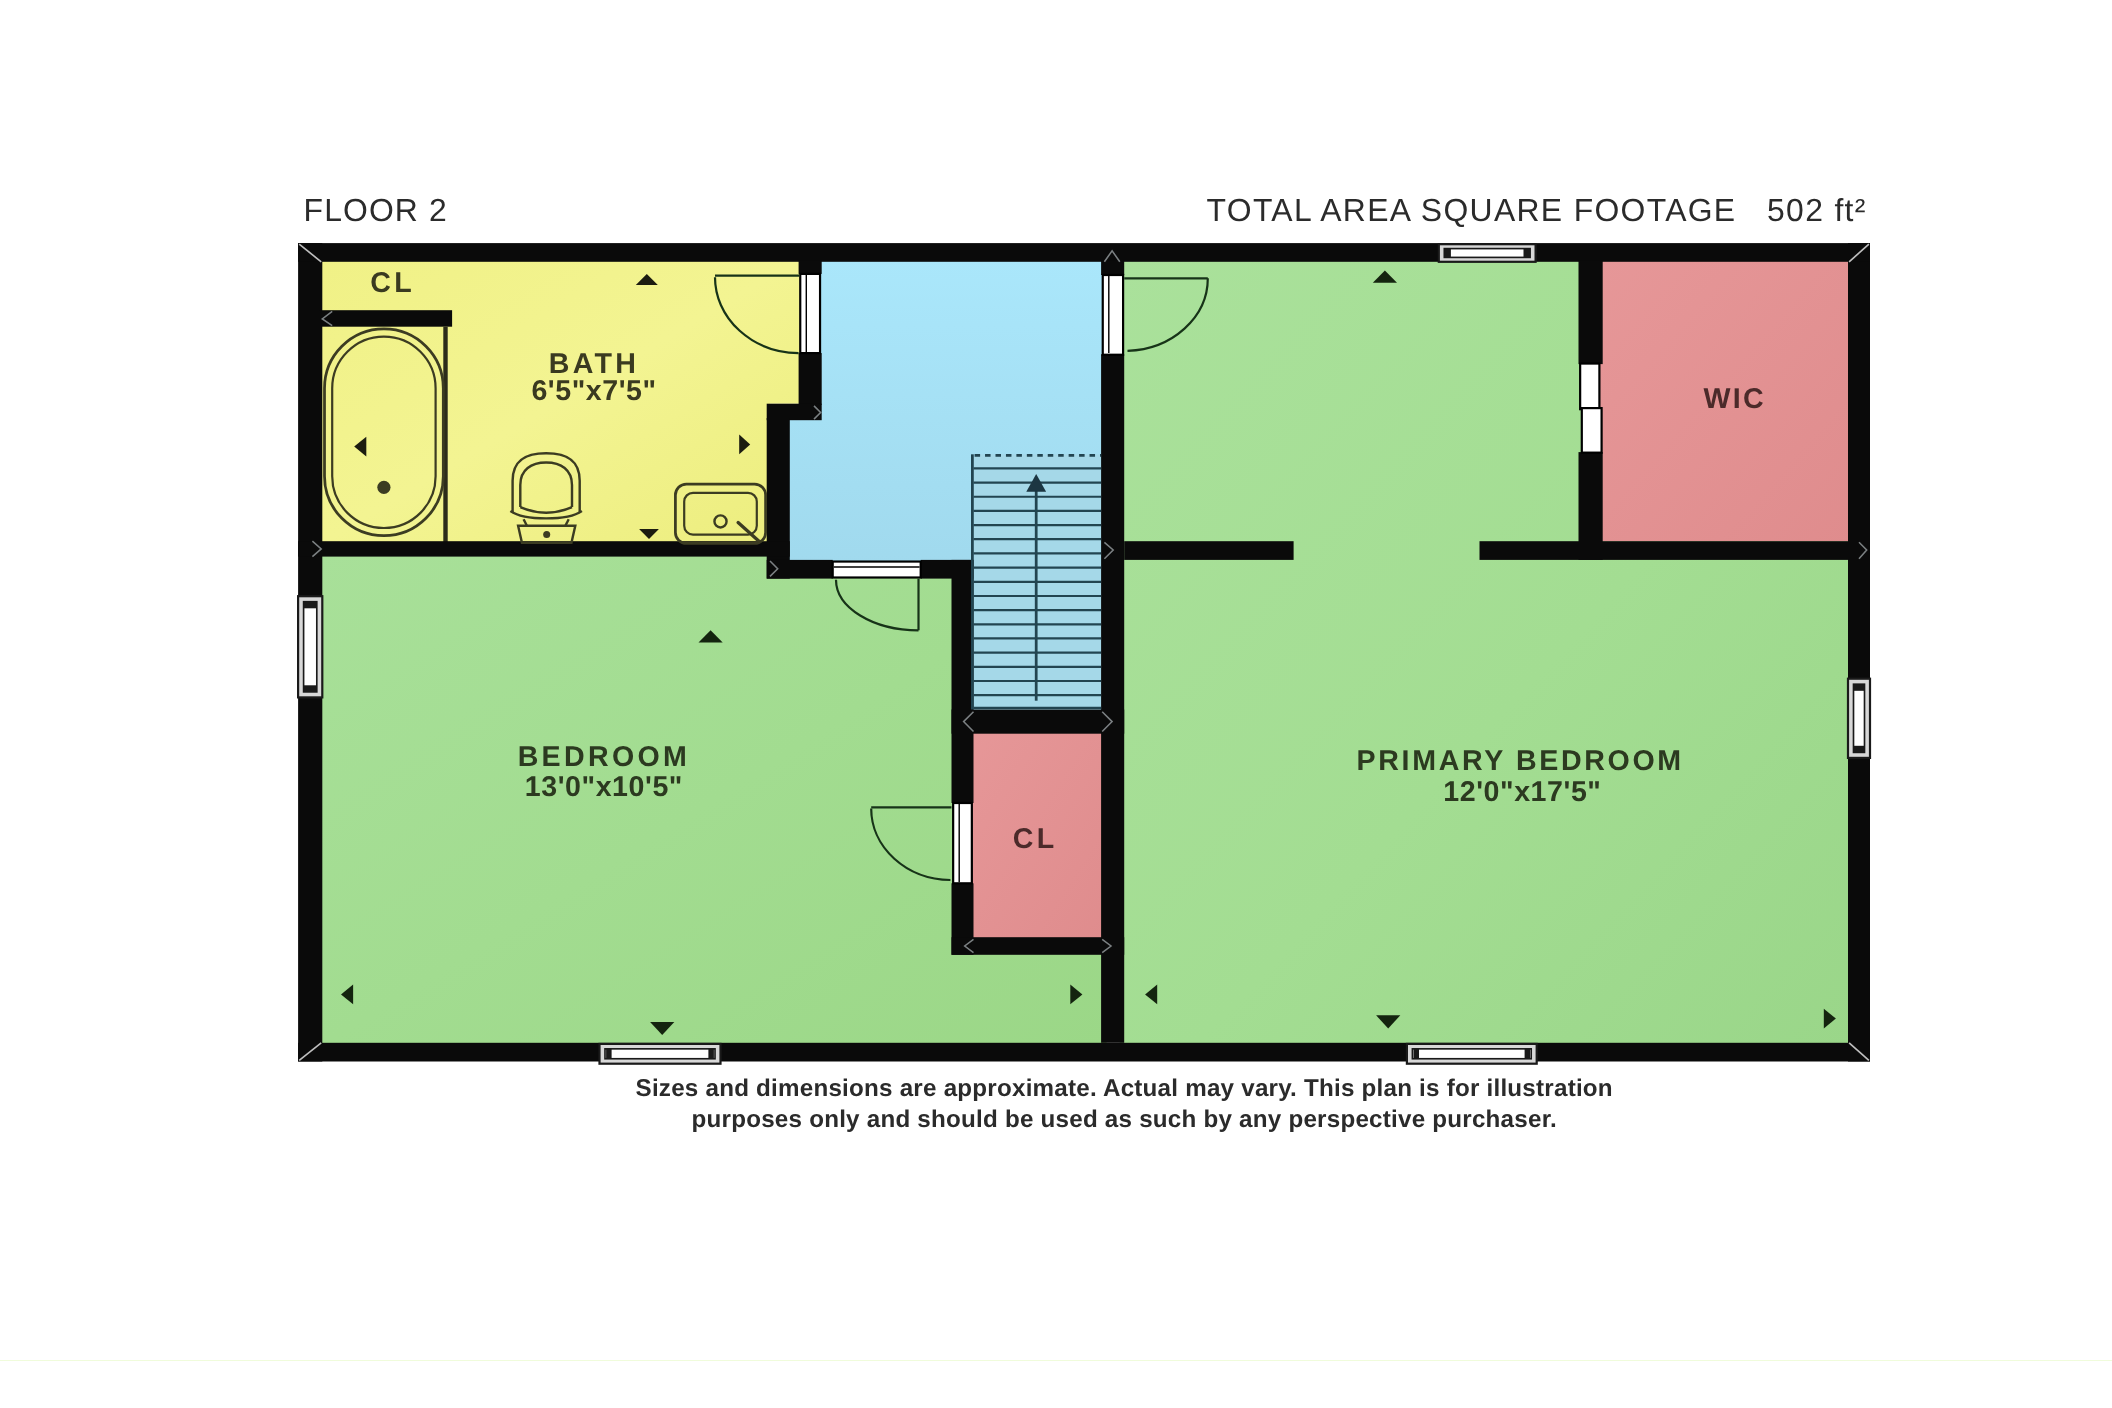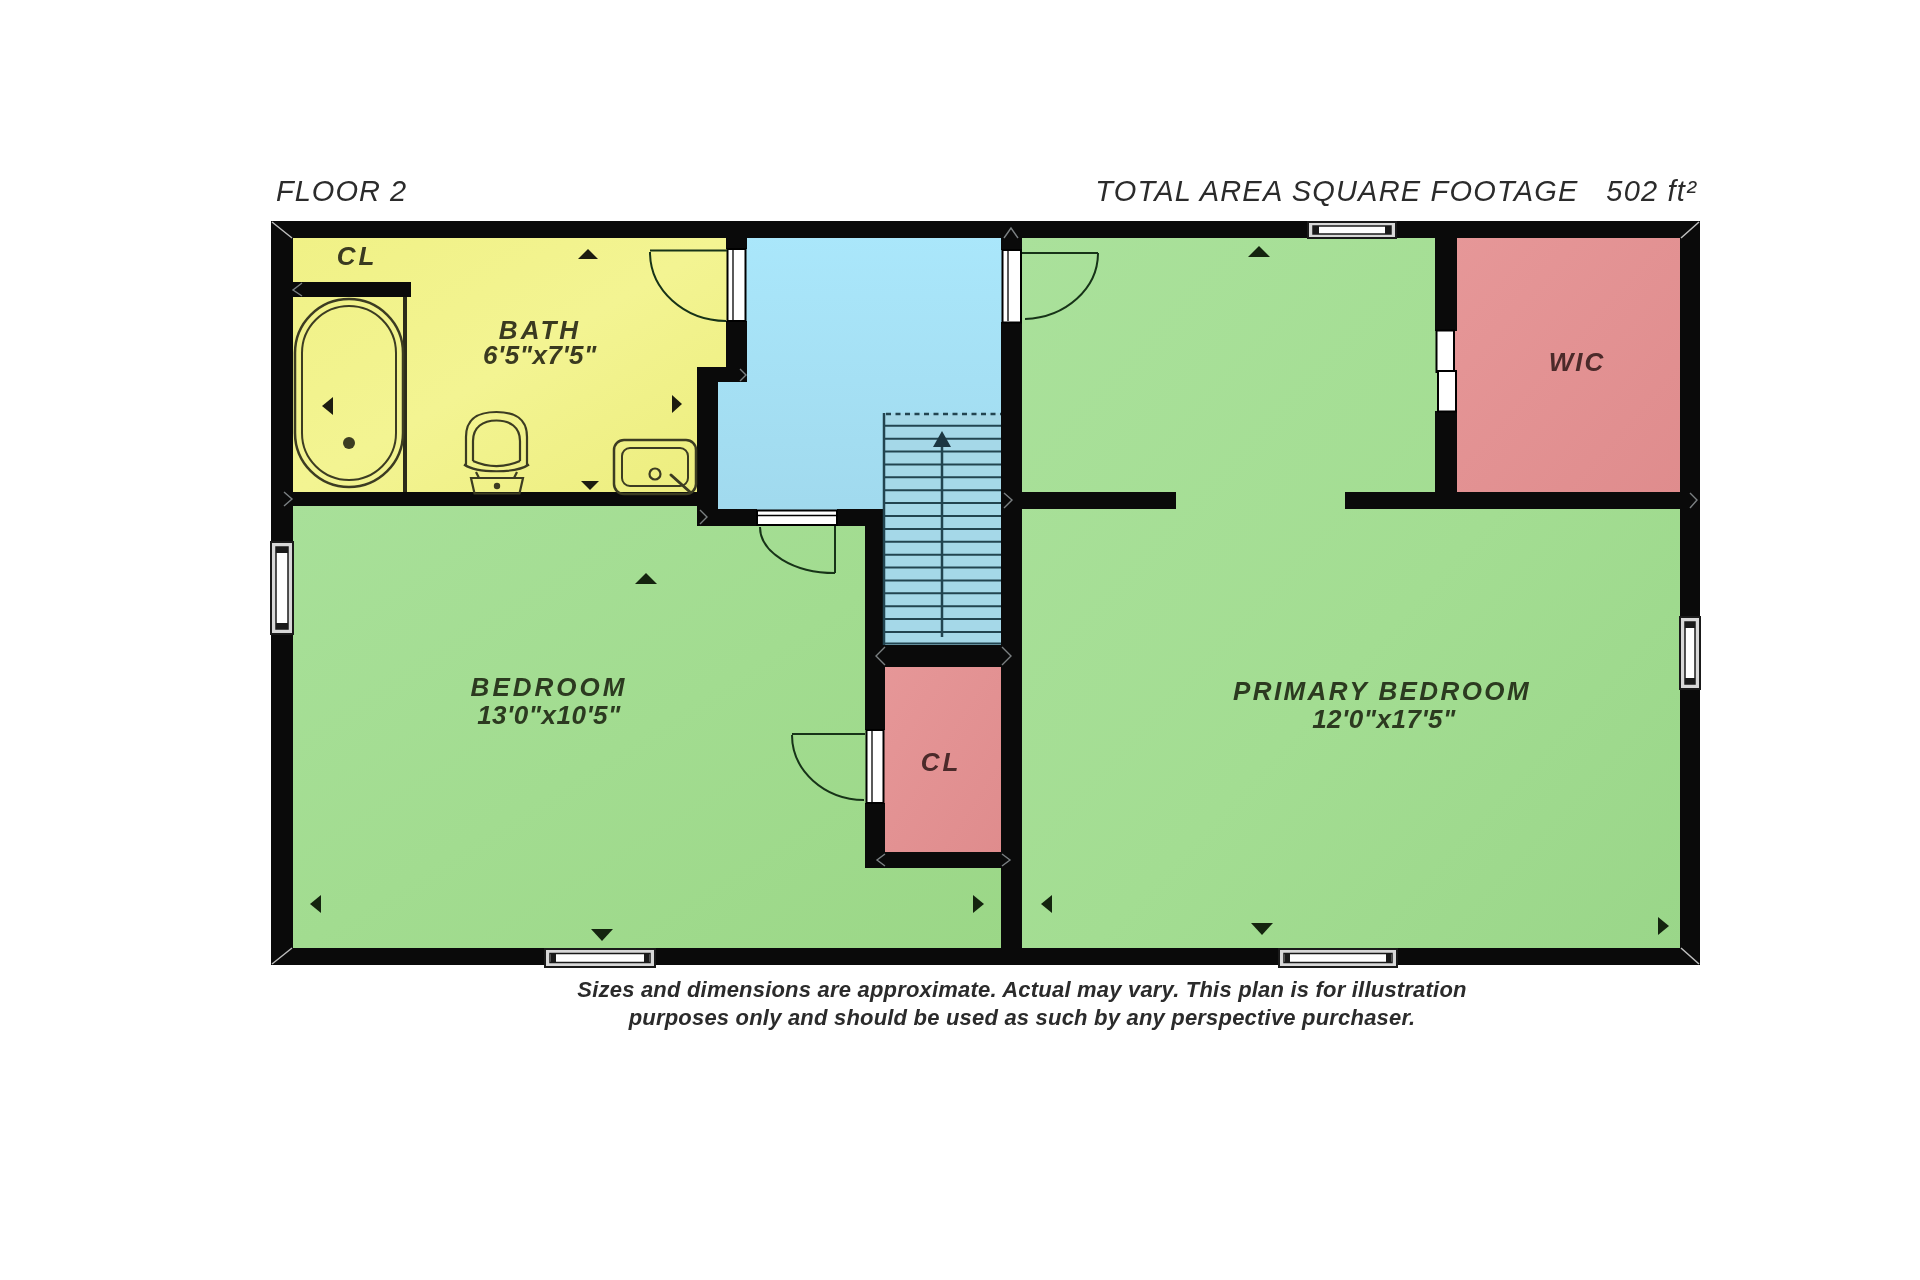--- a/index.html
+++ b/index.html
@@ -1,16 +1,16 @@
 <!DOCTYPE html>
 <html><head>
 <meta charset="utf-8">
 <style>
   html,body{margin:0;padding:0;background:#ffffff;}
-  .page{width:1920px;height:1237px;position:relative;background:#bef264;overflow:hidden;font-style:italic;}
+  .page{width:1920px;height:1237px;position:relative;background:#bef264;overflow:hidden;}
   svg{display:block;}
   text{font-family:"Liberation Sans",sans-serif;}
 </style>
 </head>
 <body>
 <div class="page">
 <svg width="1920" height="1280" viewBox="0 0 1920 1280">
 <defs>
   <linearGradient id="gYellow" x1="0" y1="0" x2="1" y2="1">
     <stop offset="0" stop-color="#f0f186"></stop>

